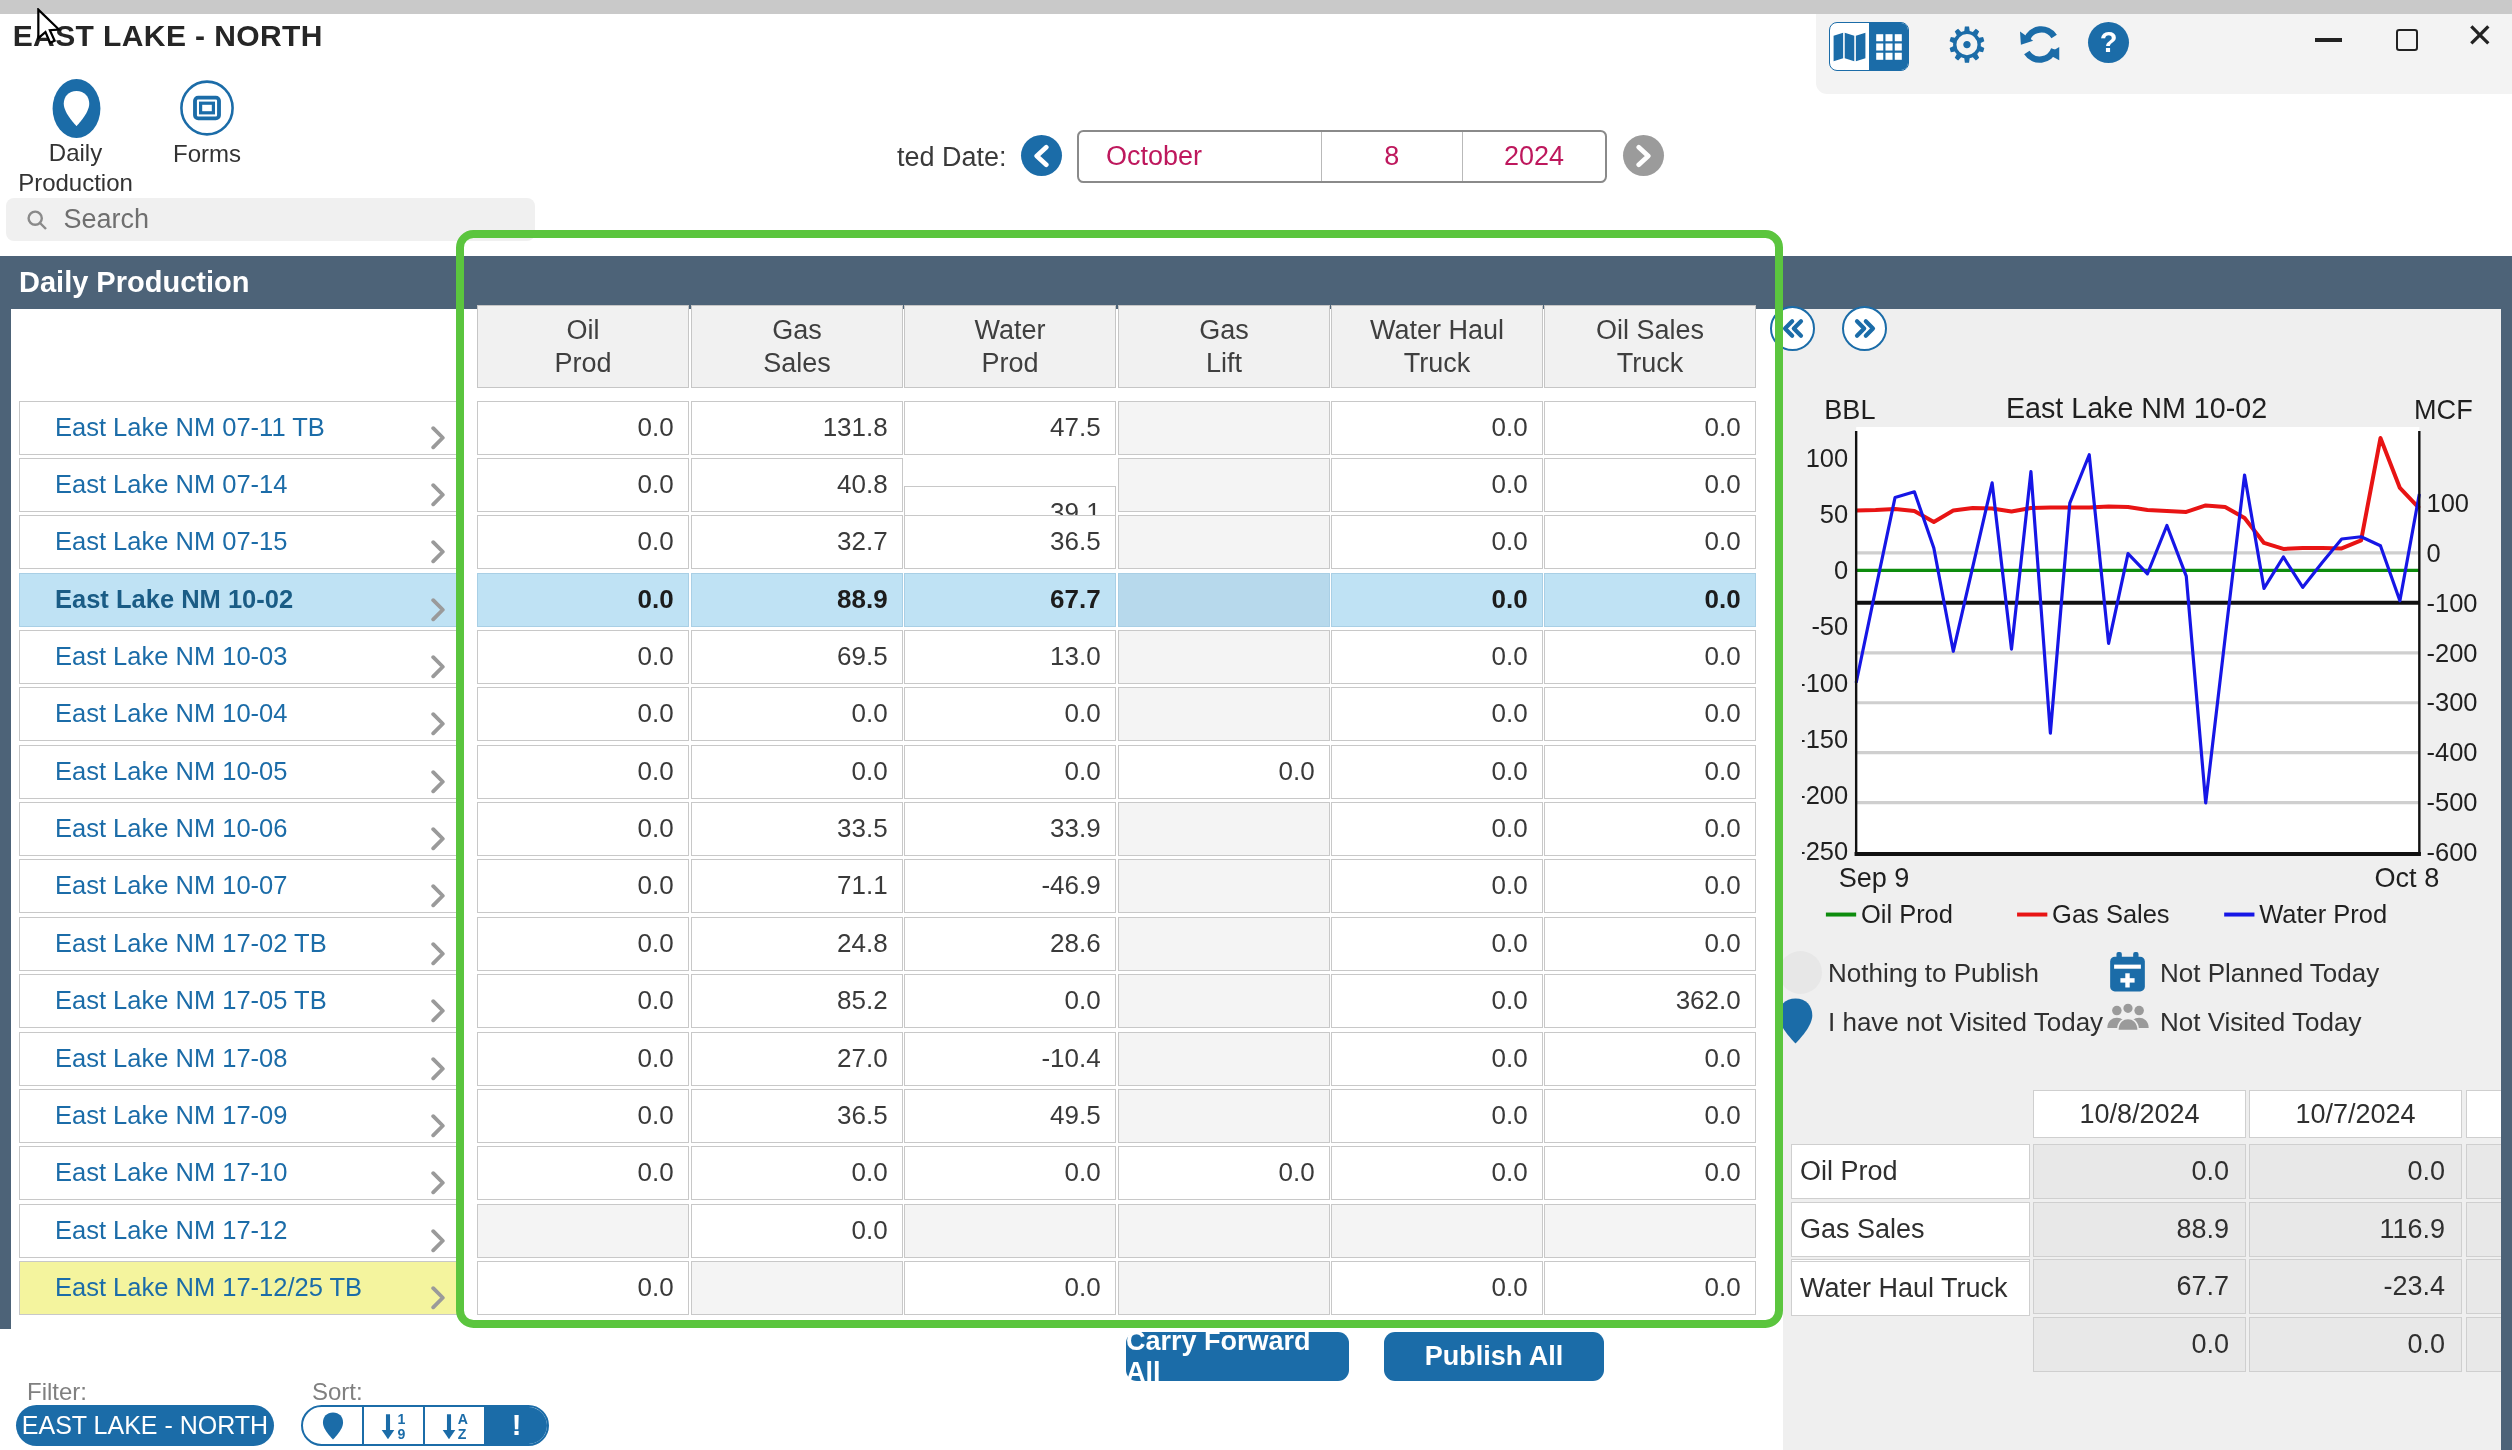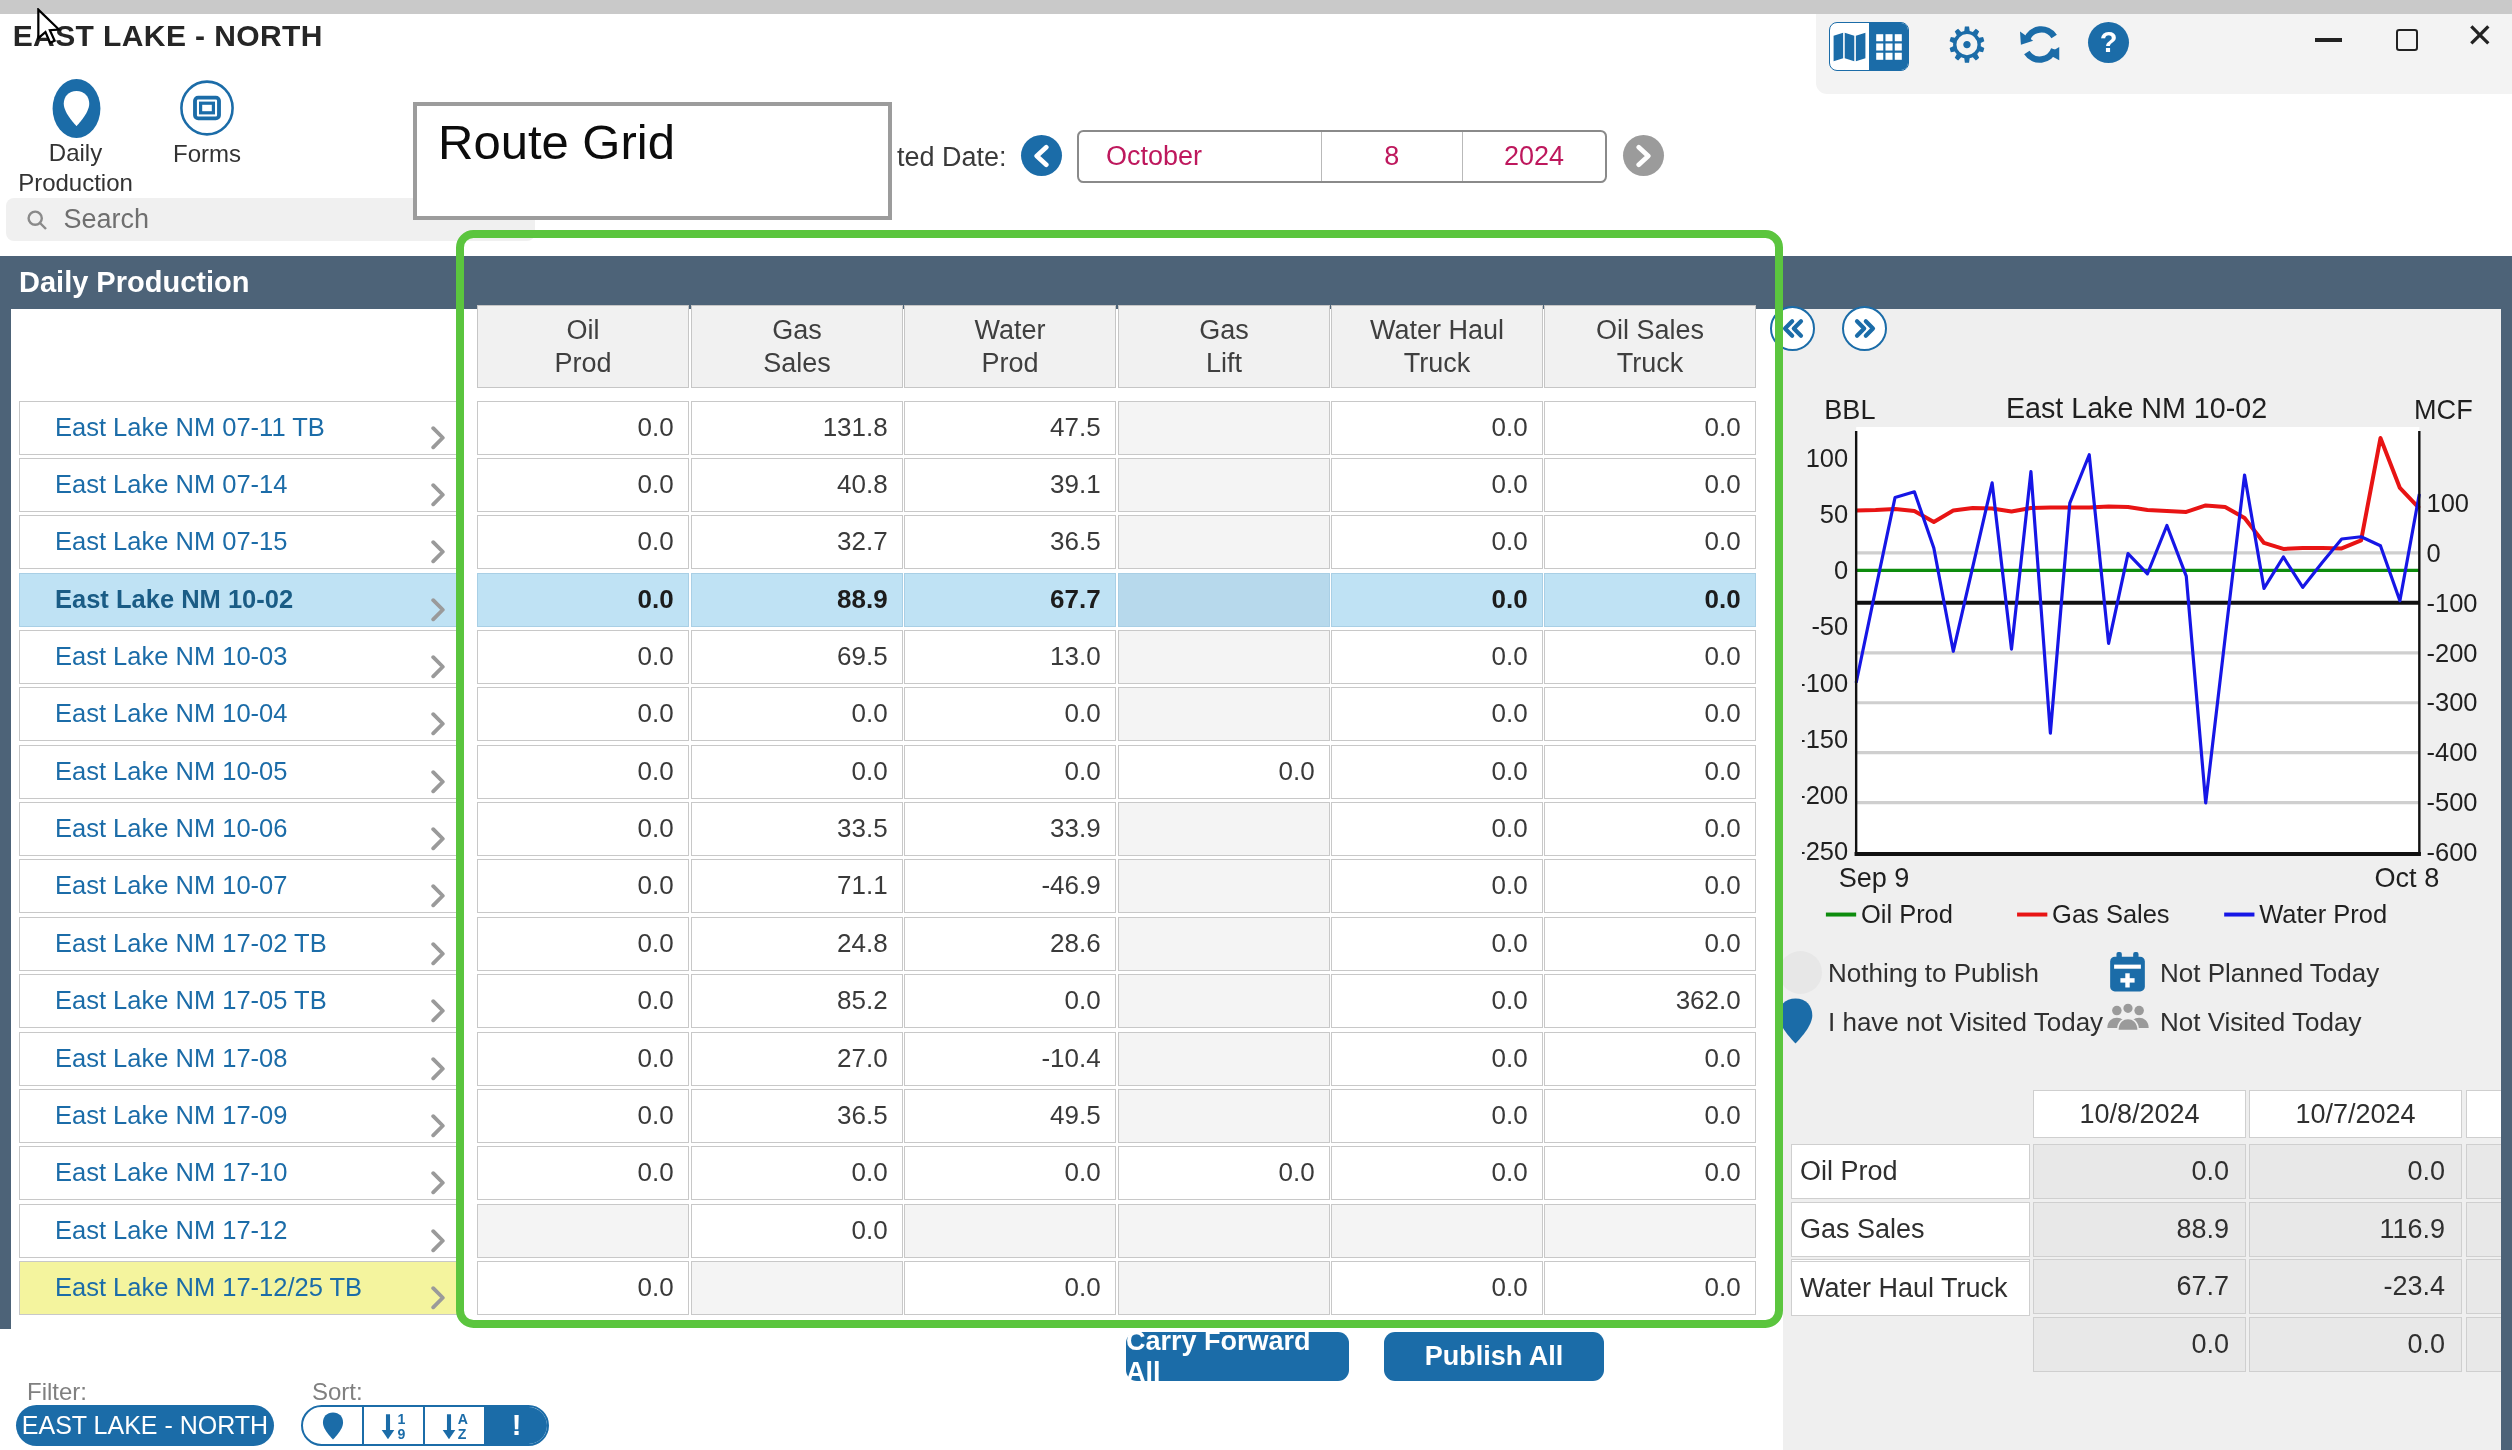--- a/index.html
+++ b/index.html
@@ -99,23 +99,20 @@
   </div>
 
   <div class="abs" id="search-bar">
     <svg style="position:absolute;left:19px;top:10.4px;" width="24" height="24" viewBox="0 0 20 20">
       <circle cx="8.5" cy="8.5" r="5.5" fill="none" stroke="#8a8a8a" stroke-width="2"></circle>
       <line x1="12.5" y1="12.5" x2="17.5" y2="17.5" stroke="#8a8a8a" stroke-width="2"></line>
     </svg>
     <div id="search-text">Search</div>
   </div>
 
-  <div class="abs" id="route-grid-box">
-    <div class="tip-text">Route Grid</div>
-  </div>
 
   <div class="abs" id="date-label">ted Date:</div>
   <div class="abs nav-circle" style="left:1021px;top:135px;background:#1b6ca8;">
     <svg width="19" height="24" viewBox="0 0 12 15">
         <polyline points="9,2 3,7.5 9,13" fill="none" stroke="#fff" stroke-width="3" stroke-linecap="round" stroke-linejoin="round"></polyline>
       </svg>
   </div>
   <div class="abs" id="date-box">
     <div class="seg month">October</div>
     <div class="seg day">8</div>
@@ -208,21 +205,21 @@
         <div class="cell disabled" style="left: 1118px; width: 212px; top: 401px;"></div>
         <div class="cell" style="left: 1331px; width: 212px; top: 401px;">0.0</div>
         <div class="cell" style="left: 1544px; width: 212px; top: 401px;">0.0</div>
       </div>
       <div class="row">
         <div class="row-name" style="top: 458px;">East Lake NM 07-14<span class="chev"><svg width="16" height="25.5" viewBox="0 0 10 16">
               <polyline points="2,2 8,8 2,14" fill="none" stroke="#9a9a9a" stroke-width="2.4" stroke-linecap="round" stroke-linejoin="round"></polyline>
             </svg></span></div>
         <div class="cell" style="left: 477px; width: 212px; top: 458px;">0.0</div>
         <div class="cell" style="left: 691px; width: 212px; top: 458px;">40.8</div>
-        <div class="cell" style="left: 904px; width: 212px; top: 458px;">39.1</div>
+        <div class="cell" style="left: 904px; width: 212px; top: 486px;">39.1</div>
         <div class="cell disabled" style="left: 1118px; width: 212px; top: 458px;"></div>
         <div class="cell" style="left: 1331px; width: 212px; top: 458px;">0.0</div>
         <div class="cell" style="left: 1544px; width: 212px; top: 458px;">0.0</div>
       </div>
       <div class="row">
         <div class="row-name" style="top: 515px;">East Lake NM 07-15<span class="chev"><svg width="16" height="25.5" viewBox="0 0 10 16">
               <polyline points="2,2 8,8 2,14" fill="none" stroke="#9a9a9a" stroke-width="2.4" stroke-linecap="round" stroke-linejoin="round"></polyline>
             </svg></span></div>
         <div class="cell" style="left: 477px; width: 212px; top: 515px;">0.0</div>
         <div class="cell" style="left: 691px; width: 212px; top: 515px;">32.7</div>

